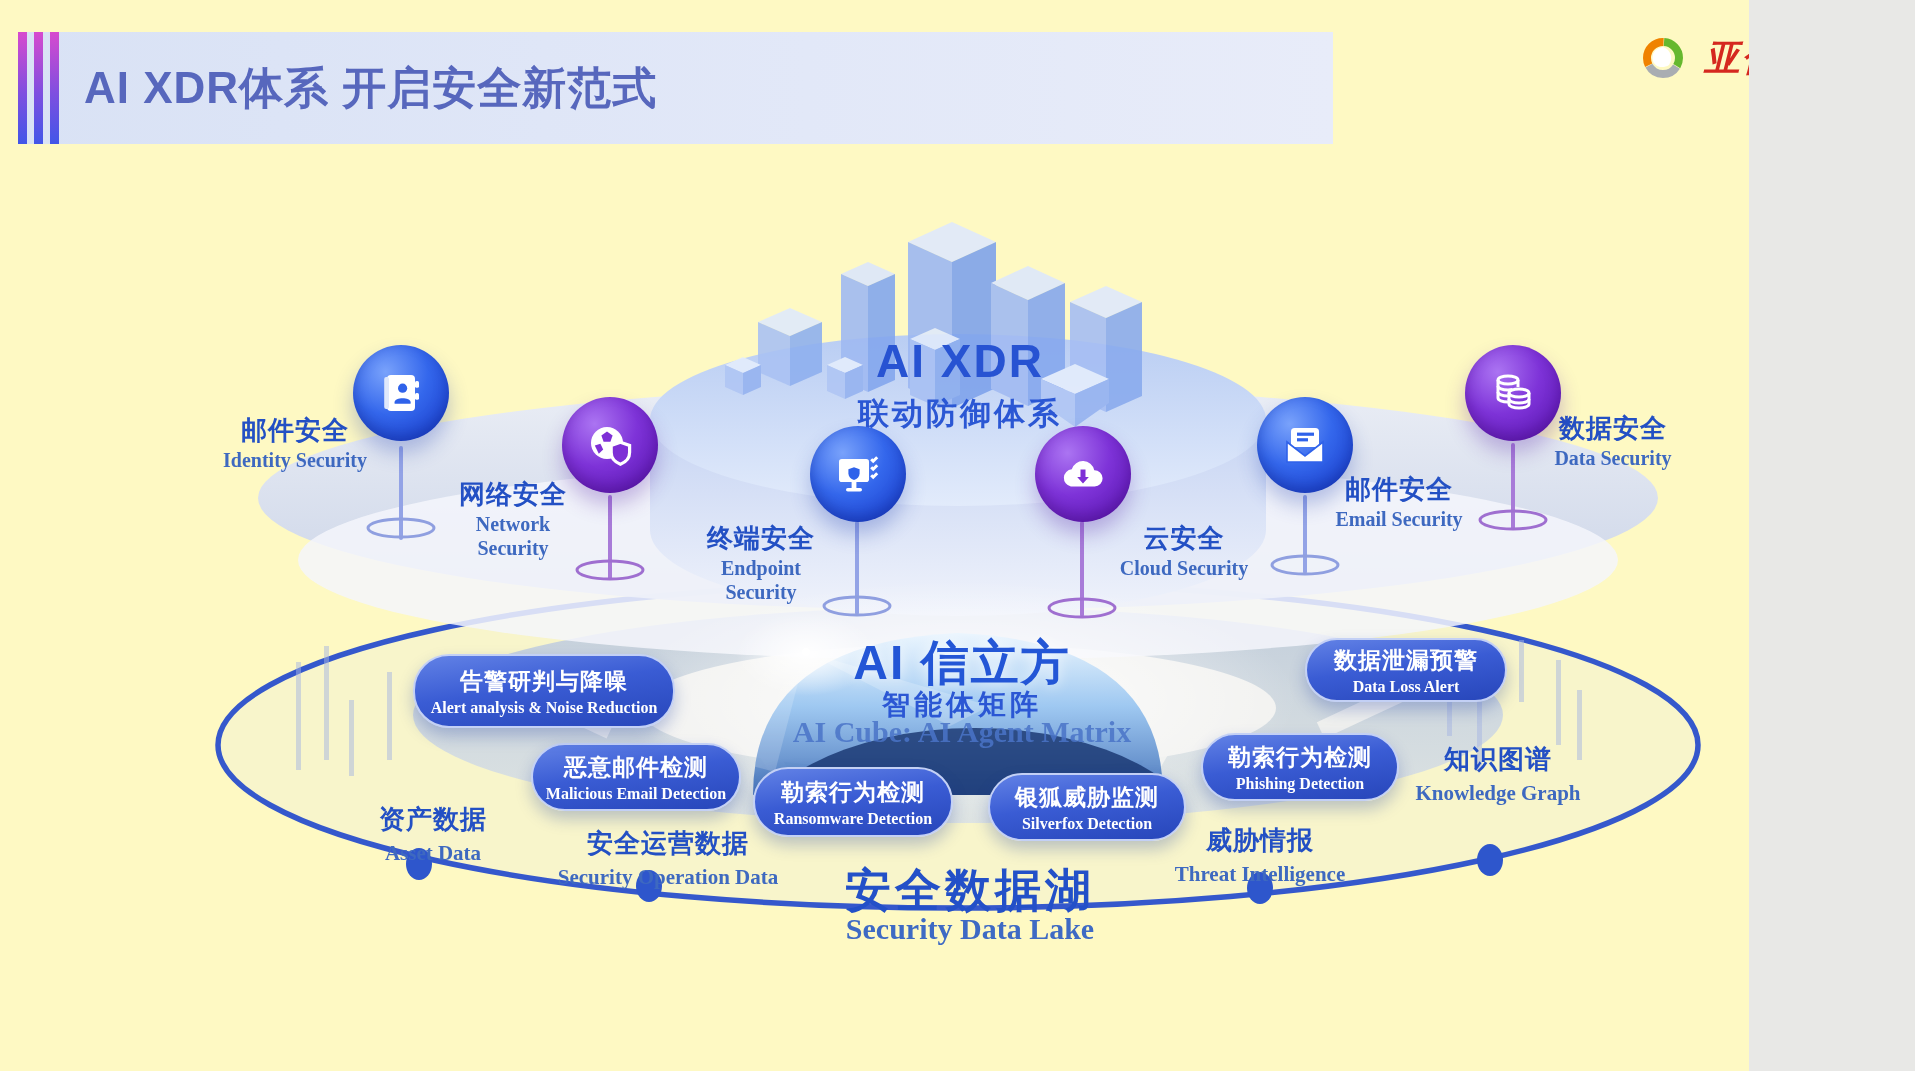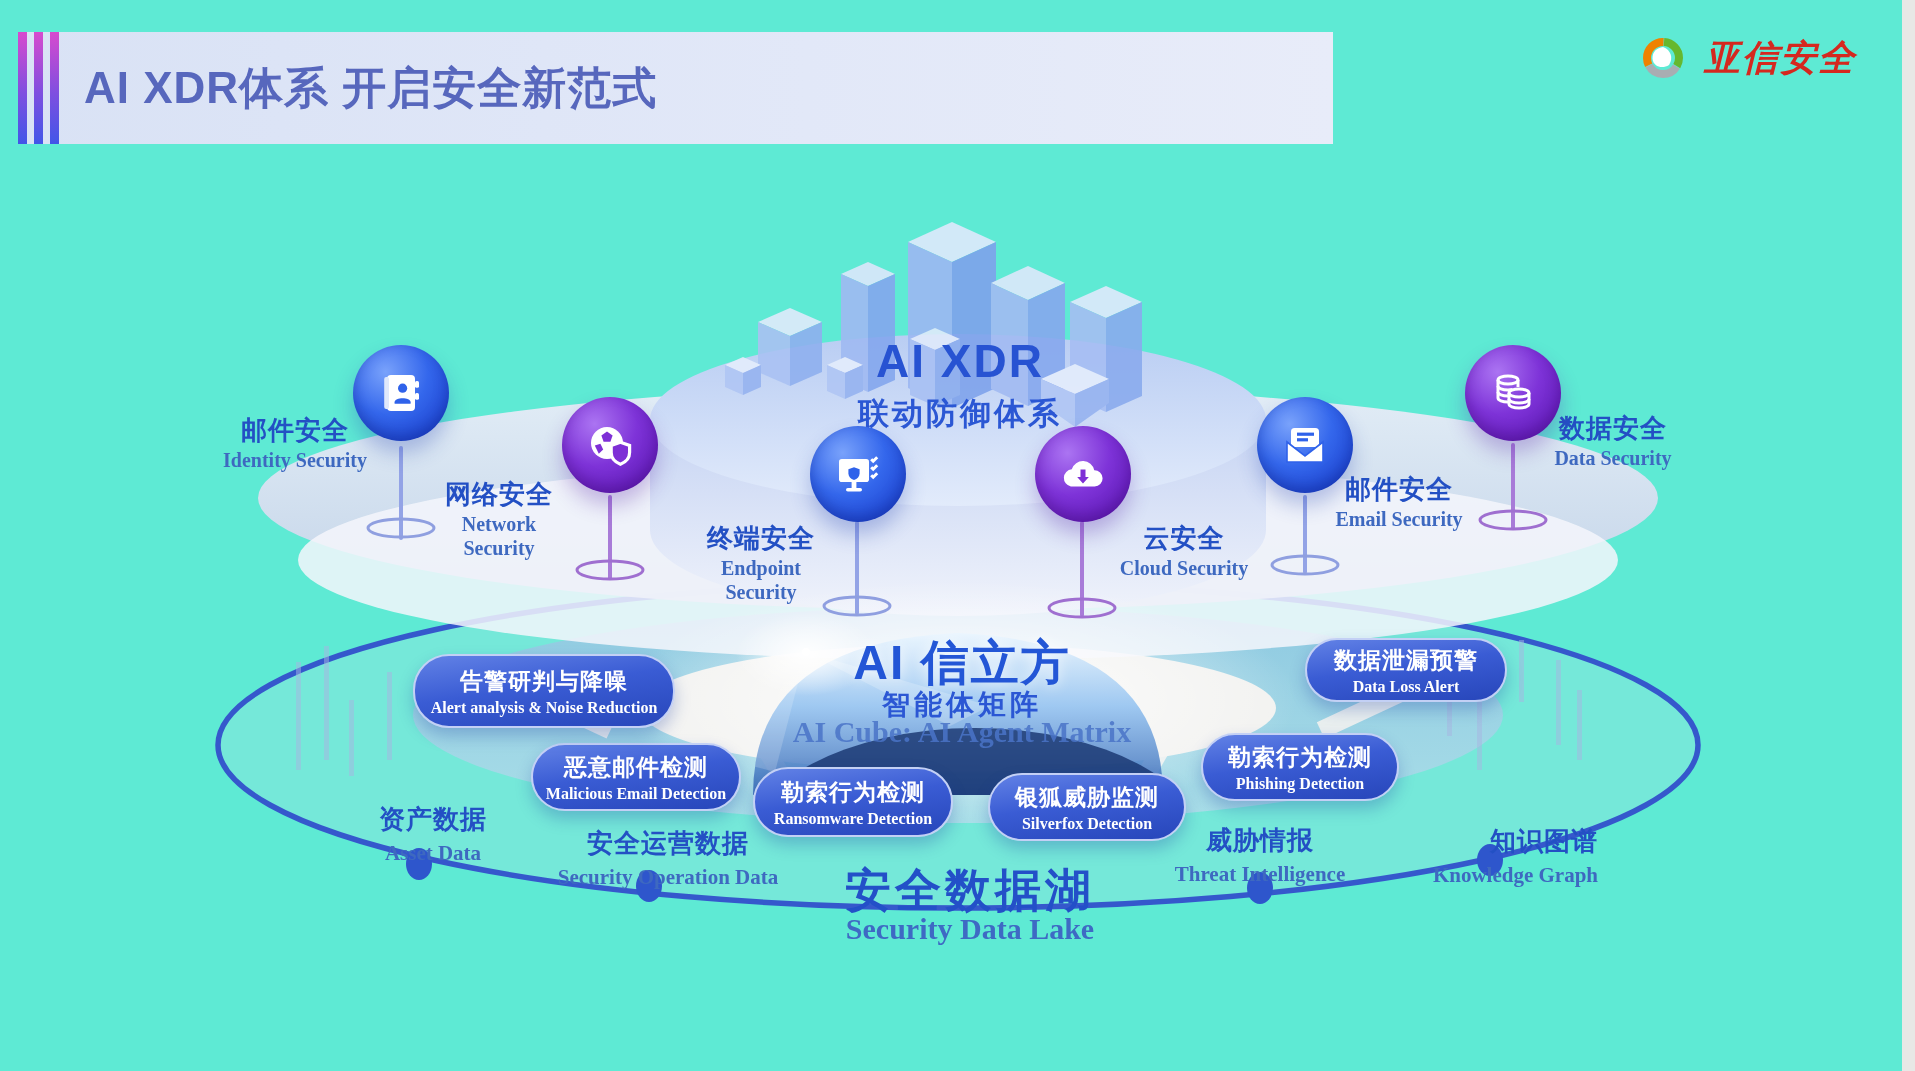--- a/index.html
+++ b/index.html
@@ -1,18 +1,18 @@
 <!DOCTYPE html>
 <html><head>
 <meta charset="utf-8">
 <style>
   html,body{margin:0;padding:0;background:#e8e8e6;}
   #slide{
-    position:relative;width:1902px;height:1071px;overflow:hidden;
-    background:#5eead4;
+    position:relative;width:1749px;height:1071px;overflow:hidden;
+    background:#fef9c3;
     font-family:"Liberation Sans",sans-serif;
   }
   .abs{position:absolute;}
   
   .banner{
     left:18px;top:32px;width:1315px;height:112px;
     background:linear-gradient(90deg,#d9e2f5 0%,#e2e8f8 60%,#e8ecf9 100%);
   }
   .accent-bars{left:18px;top:32px;width:46px;height:112px;display:flex;gap:7px;}
   .accent-bars .bar{width:9px;height:112px;background:linear-gradient(180deg,#d74ace 0%,#7e4fe0 55%,#4156e8 100%);}
@@ -54,21 +54,21 @@
   .pill-dataloss{left:1305px;top:638px;width:198px;height:60px;}
   
   .lake-zh{left:770px;top:860px;width:400px;font-size:46px;font-weight:800;color:#2350c8;letter-spacing:4px;z-index:5;}
   .lake-en{left:770px;top:912px;width:400px;font-family:"Liberation Serif",serif;font-size:30px;font-weight:700;color:#3e6ac4;z-index:5;}
   .src-label{text-align:center;z-index:5;}
   .src-label .zh{font-size:26px;font-weight:800;color:#2350c4;letter-spacing:1px;}
   .src-label .en{font-family:"Liberation Serif",serif;font-size:21px;font-weight:700;color:#3e69c0;}
   .src-asset{left:333px;top:802px;width:200px;}
   .src-secop{left:543px;top:826px;width:250px;}
   .src-threat{left:1150px;top:823px;width:220px;}
-  .src-knowledge{left:1398px;top:824px;width:200px;text-align:right;}
+  .src-knowledge{left:1398px;top:742px;width:200px;}
   .src-label .en{margin-top:4px;}
   svg{position:absolute;left:0;top:0;}
 </style>
 </head>
 <body>
 
 <div id="slide">
 
   <svg width="1915" height="1071" viewBox="0 0 1915 1071">
     <defs>
@@ -262,21 +262,21 @@
 
   <div class="abs sphere purple" style="left:562px;top:397px;">
     <svg width="48" height="48" viewBox="0 0 24 24" style="position:static;">
       <circle cx="10.5" cy="11" r="8" fill="#ffffff"></circle>
       <polygon points="10.5,5.2 13.3,7.2 12.2,10.4 8.8,10.4 7.7,7.2" fill="#7e2fd6"></polygon>
       <polygon points="4.4,12.2 7.2,11.4 8.6,14.2 6.4,16.4" fill="#7e2fd6"></polygon>
       <polygon points="13.6,13.2 16.6,13.6 16.2,16.6 13.4,16.2" fill="#7e2fd6"></polygon>
       <path d="M17.2 10.6 L21.8 12.2 V15.8 C21.8 18.6 19.9 20.6 17.2 21.6 C14.5 20.6 12.6 18.6 12.6 15.8 V12.2 Z" fill="#7e2fd6" stroke="#ffffff" stroke-width="1.6"></path>
     </svg>
   </div>
-  <div class="abs node-label" style="left:424px;top:477px;width:150px;text-align:center;">
+  <div class="abs node-label" style="left:438px;top:477px;width:150px;text-align:center;">
     <div class="zh" style="white-space:nowrap;">网络安全</div>
     <div class="en">Network Security</div>
   </div>
 
   <div class="abs sphere blue" style="left:810px;top:426px;">
     <svg width="48" height="48" viewBox="0 0 24 24" style="position:static;">
       <rect x="2.5" y="4.5" width="15" height="11.5" rx="1.4" fill="#ffffff"></rect>
       <path d="M10 8.6 L7.2 9.6 V11.6 C7.2 13.2 8.3 14.4 10 15 C11.7 14.4 12.8 13.2 12.8 11.6 V9.6 Z" fill="#2f62ea"></path>
       <rect x="8.8" y="16" width="2.4" height="3" fill="#ffffff"></rect>
       <rect x="6" y="19" width="8" height="1.8" rx="0.9" fill="#ffffff"></rect>

